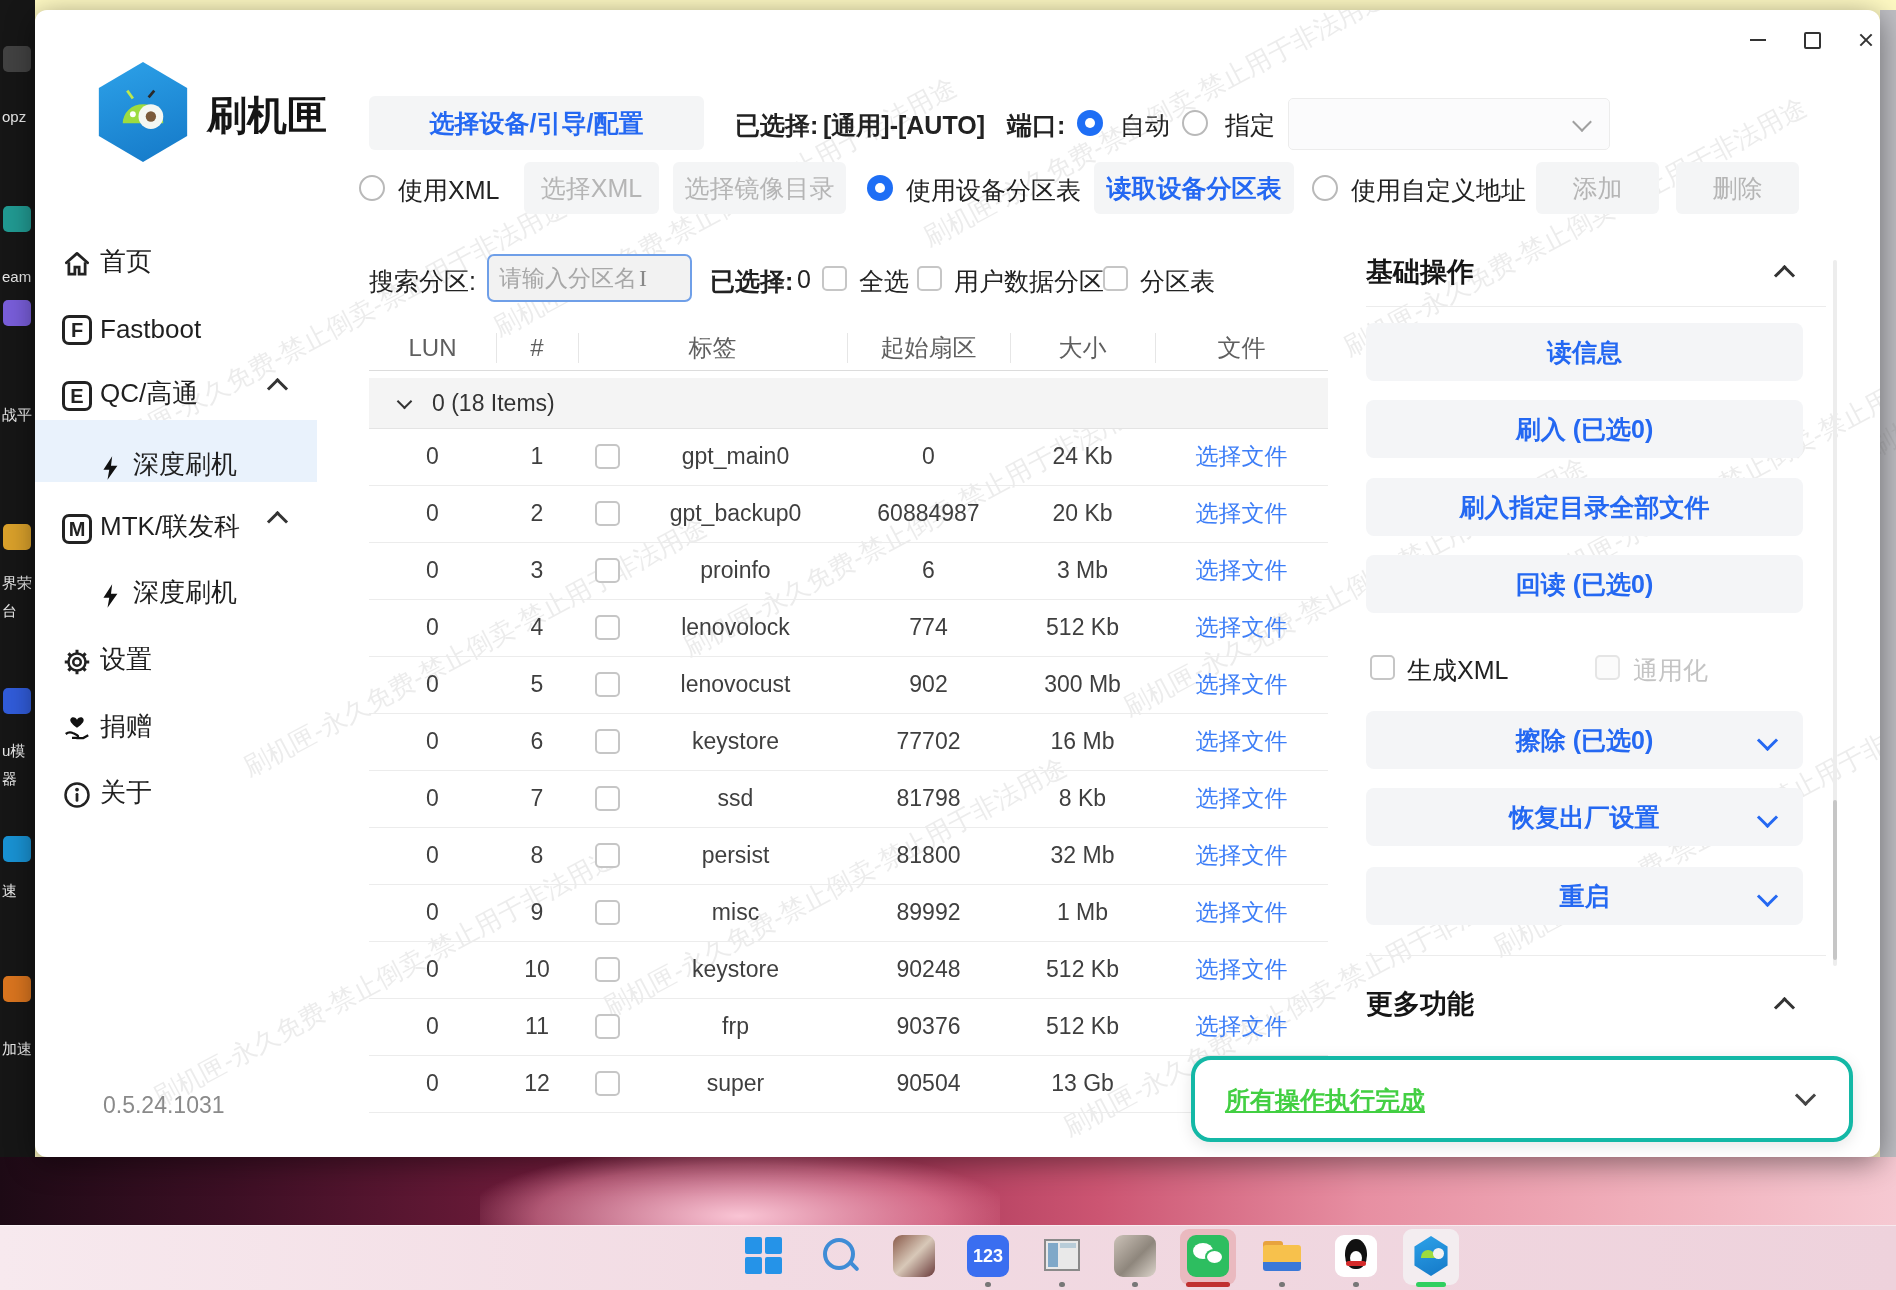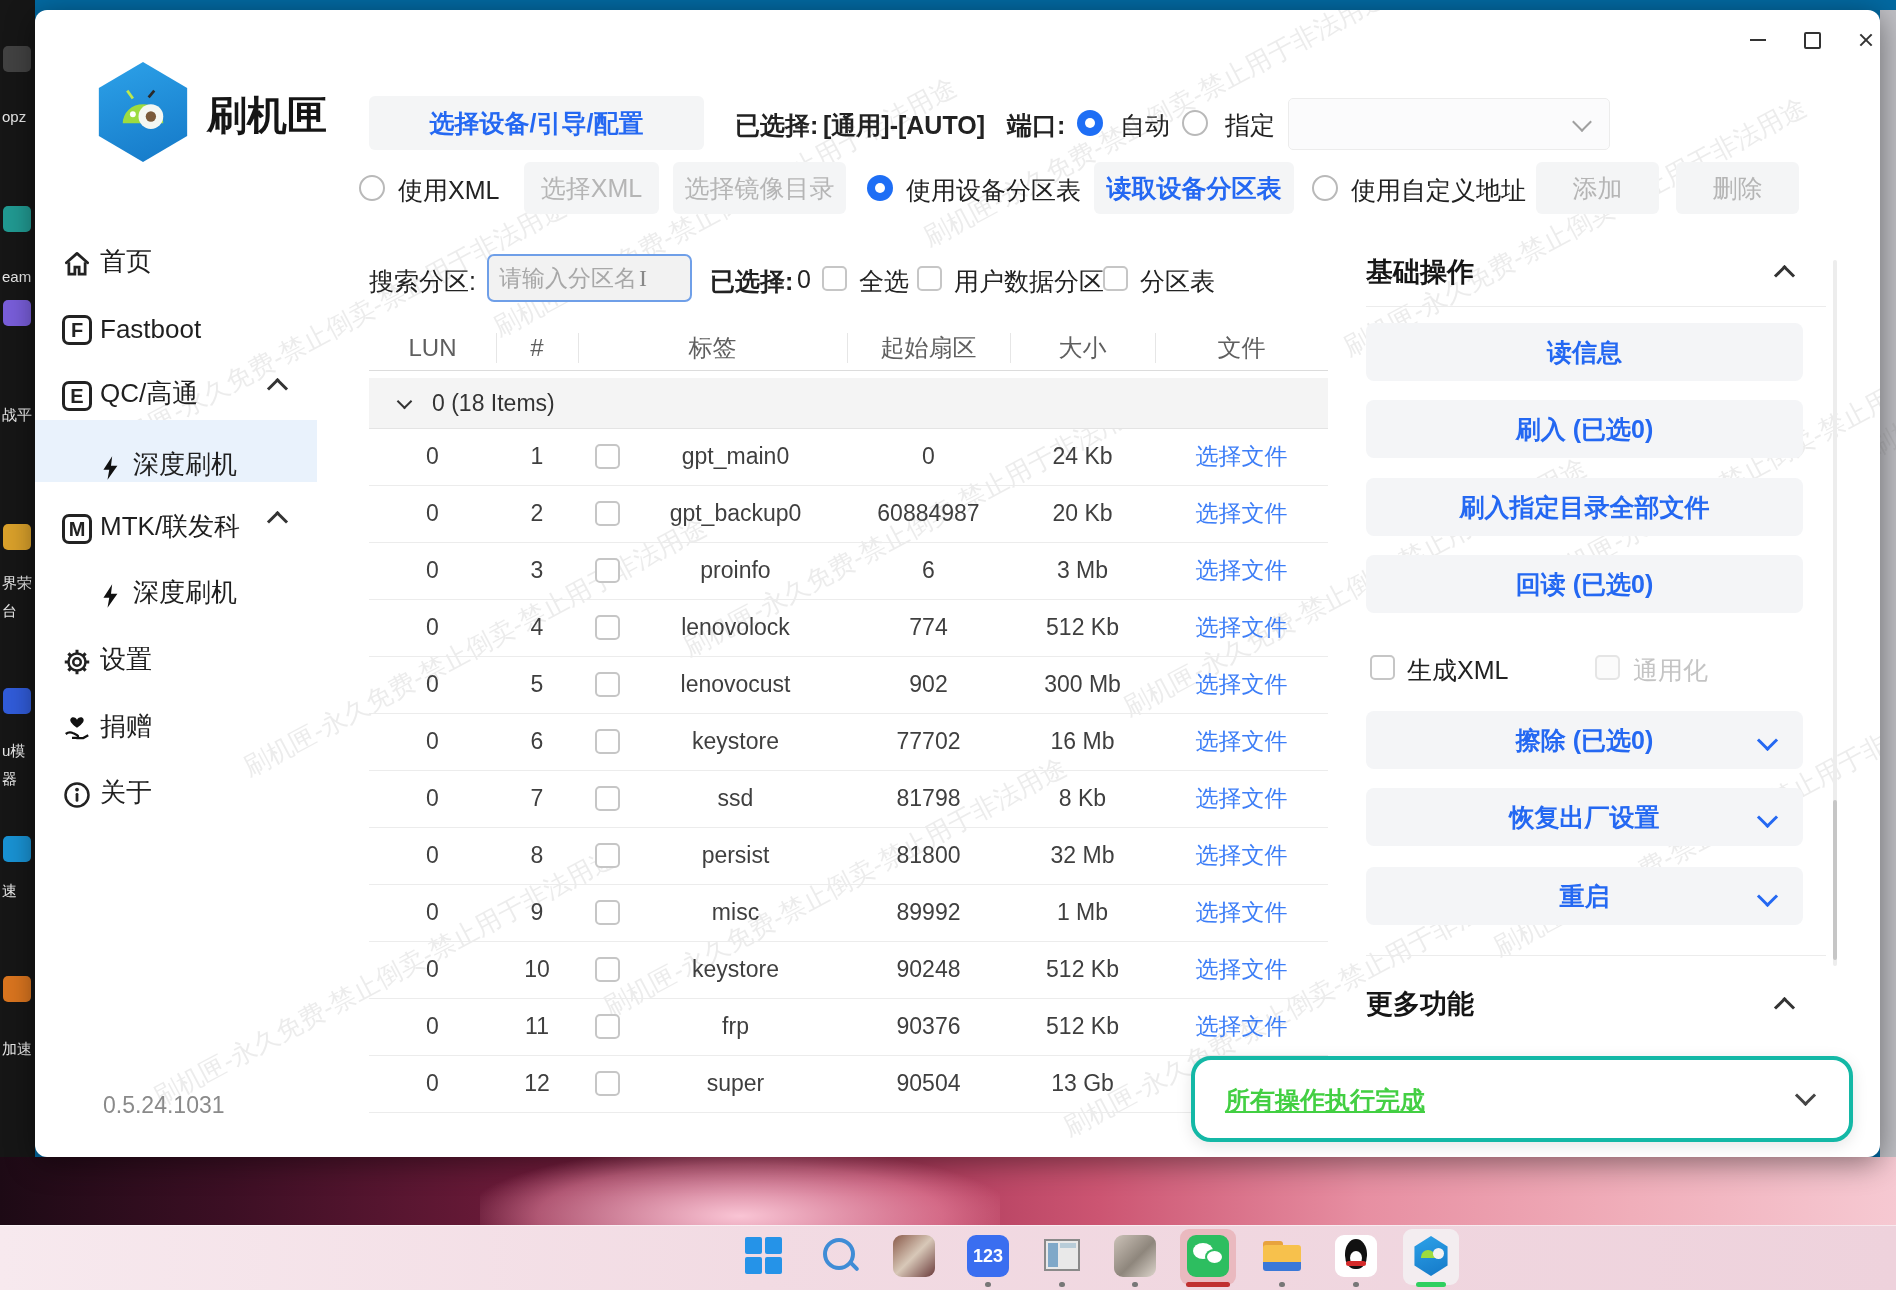--- a/index.html
+++ b/index.html
@@ -1,16 +1,16 @@
 <!DOCTYPE html>
 <html><head>
 <meta charset="utf-8">
 <style>
   html,body{margin:0;padding:0;background:#141414;}
-  #screen{position:relative;width:1896px;height:1290px;overflow:hidden;background:#0369a1;
+  #screen{position:relative;width:1896px;height:1290px;overflow:hidden;background:#fef9c3;
           font-family:"Liberation Sans","DejaVu Sans",sans-serif;}
   
   #wallpaper{position:absolute;left:0;top:1157px;width:1896px;height:133px;
     background:linear-gradient(90deg,#1d0a15 0%,#3c0f24 12%,#6e1b3a 28%,#a03052 44%,#cc5572 58%,#e78fa2 72%,#f0aeba 86%,#f6c9d2 100%);}
   #bloom{position:absolute;left:480px;top:1150px;width:520px;height:110px;
     background:radial-gradient(ellipse at 50% 60%,rgba(255,205,220,.95),rgba(255,160,185,.45) 55%,transparent 75%);}
   #left-strip{position:absolute;left:0;top:0;width:35px;height:1157px;background:#161616;overflow:hidden;}
   .dicon{position:absolute;left:3px;width:28px;height:26px;border-radius:5px;opacity:.9;}
   .dlabel{position:absolute;left:2px;color:#e8e8e8;font-size:15px;white-space:nowrap;}
   #right-strip{position:absolute;left:1880px;top:10px;width:16px;height:1147px;background:#bfbfc4;overflow:hidden;}

